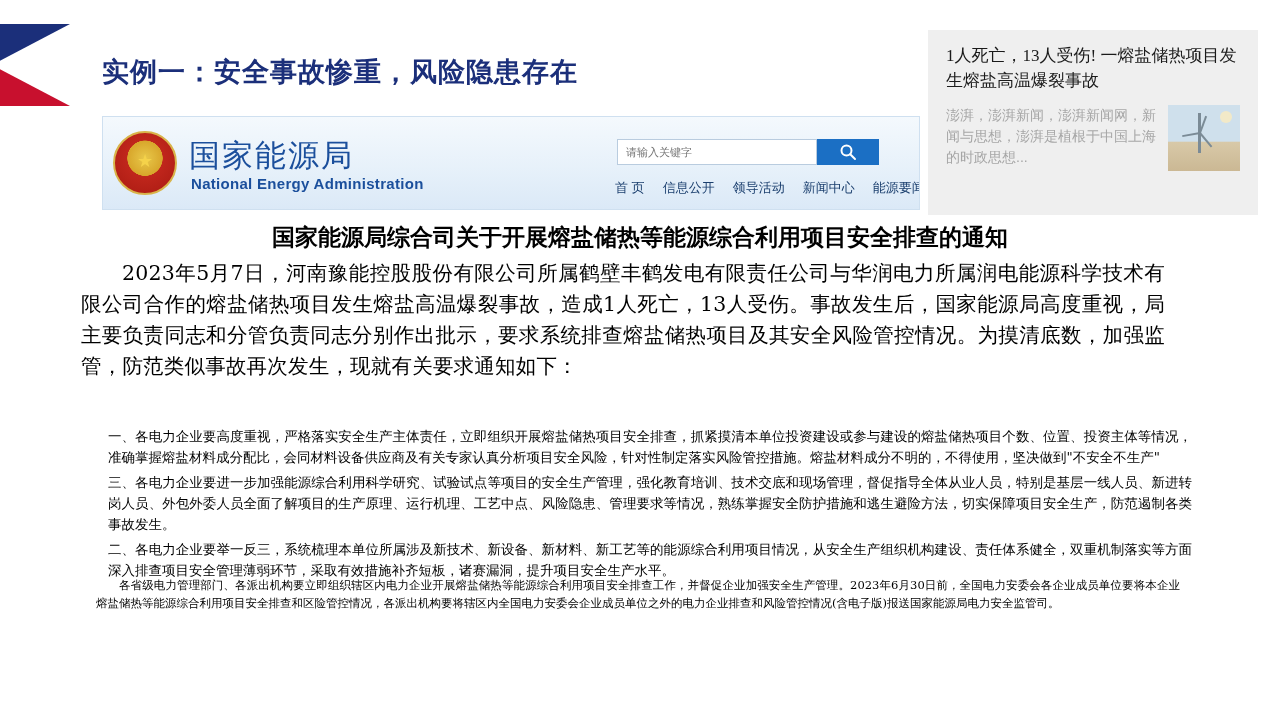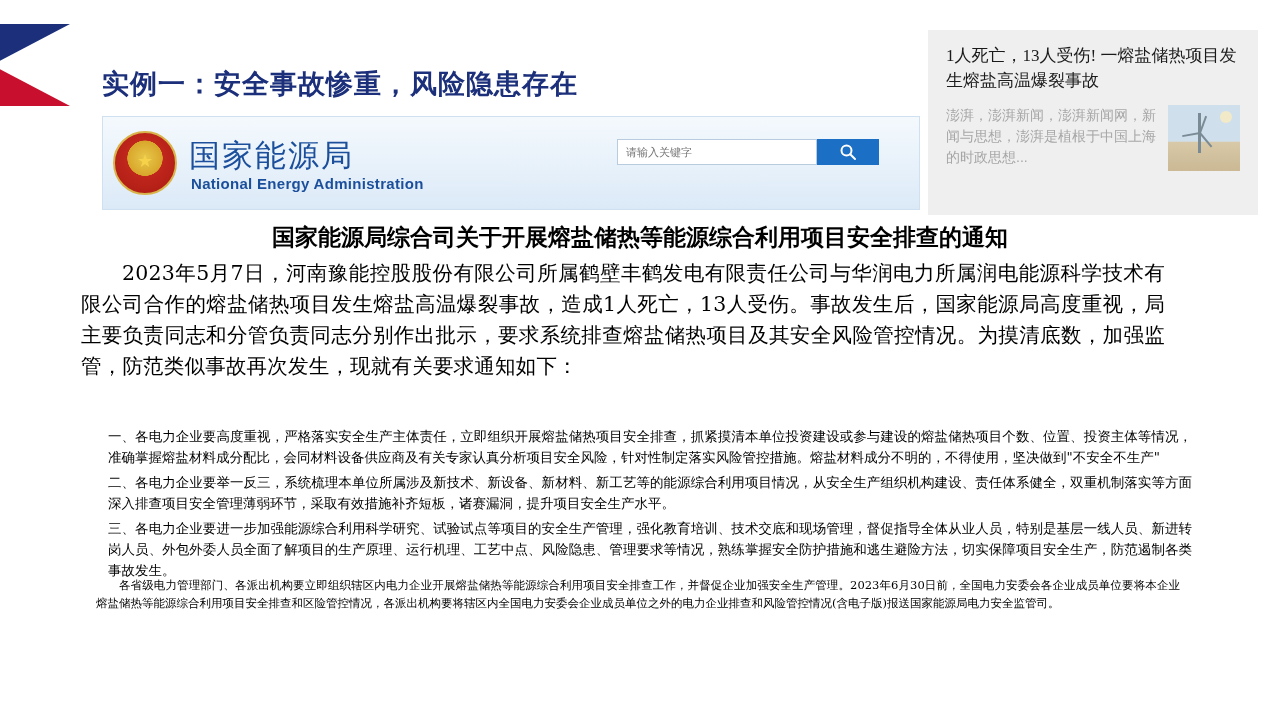--- a/index.html
+++ b/index.html
@@ -47,21 +47,20 @@
   .slide-title {
     position: absolute;
     left: 102px;
     top: 54px;
     font-size: 27px;
     font-weight: bold;
     color: #1b2f7a;
     letter-spacing: 1px;
     white-space: nowrap;
     font-family: "Liberation Sans", sans-serif;
-    margin-top: 12px;
   }
 
   
   .news-card {
     position: absolute;
     left: 928px;
     top: 30px;
     width: 330px;
     height: 185px;
     background: #efefef;
@@ -308,24 +307,32 @@
   <div class="nea-search-wrap">
     <input class="nea-search-input" type="text" placeholder="请输入关键字" style="">
     <button class="nea-search-btn">
       <svg width="18" height="18" viewBox="0 0 18 18">
         <circle cx="7.5" cy="7.5" r="5" fill="none" stroke="#ffffff" stroke-width="2"></circle>
         <line x1="11.2" y1="11.2" x2="16" y2="16" stroke="#ffffff" stroke-width="2" stroke-linecap="round"></line>
       </svg>
     </button>
   </div>
 
+  <div class="nea-nav">
+    <span>首 页</span>
+    <span>信息公开</span>
+    <span>领导活动</span>
+    <span>新闻中心</span>
+    <span>能源要闻</span>
+
+  </div>
 </div>
 
 <div class="doc-title">国家能源局综合司关于开展熔盐储热等能源综合利用项目安全排查的通知</div>
 <div class="doc-lead">2023年5月7日，河南豫能控股股份有限公司所属鹤壁丰鹤发电有限责任公司与华润电力所属润电能源科学技术有限公司合作的熔盐储热项目发生熔盐高温爆裂事故，造成1人死亡，13人受伤。事故发生后，国家能源局高度重视，局主要负责同志和分管负责同志分别作出批示，要求系统排查熔盐储热项目及其安全风险管控情况。为摸清底数，加强监管，防范类似事故再次发生，现就有关要求通知如下：</div>
 
 <div class="doc-items">
   <div class="doc-item">一、各电力企业要高度重视，严格落实安全生产主体责任，立即组织开展熔盐储热项目安全排查，抓紧摸清本单位投资建设或参与建设的熔盐储热项目个数、位置、投资主体等情况，准确掌握熔盐材料成分配比，会同材料设备供应商及有关专家认真分析项目安全风险，针对性制定落实风险管控措施。熔盐材料成分不明的，不得使用，坚决做到"不安全不生产"</div>
+  <div class="doc-item">三、各电力企业要进一步加强能源综合利用科学研究、试验试点等项目的安全生产管理，强化教育培训、技术交底和现场管理，督促指导全体从业人员，特别是基层一线人员、新进转岗人员、外包外委人员全面了解项目的生产原理、运行机理、工艺中点、风险隐患、管理要求等情况，熟练掌握安全防护措施和逃生避险方法，切实保障项目安全生产，防范遏制各类事故发生。</div>
   <div class="doc-item">二、各电力企业要举一反三，系统梳理本单位所属涉及新技术、新设备、新材料、新工艺等的能源综合利用项目情况，从安全生产组织机构建设、责任体系健全，双重机制落实等方面深入排查项目安全管理薄弱环节，采取有效措施补齐短板，诸赛漏洞，提升项目安全生产水平。</div>
-  <div class="doc-item">三、各电力企业要进一步加强能源综合利用科学研究、试验试点等项目的安全生产管理，强化教育培训、技术交底和现场管理，督促指导全体从业人员，特别是基层一线人员、新进转岗人员、外包外委人员全面了解项目的生产原理、运行机理、工艺中点、风险隐患、管理要求等情况，熟练掌握安全防护措施和逃生避险方法，切实保障项目安全生产，防范遏制各类事故发生。</div>
 </div>
 
 <div class="doc-tail">各省级电力管理部门、各派出机构要立即组织辖区内电力企业开展熔盐储热等能源综合利用项目安全排查工作，并督促企业加强安全生产管理。2023年6月30日前，全国电力安委会各企业成员单位要将本企业熔盐储热等能源综合利用项目安全排查和区险管控情况，各派出机构要将辖区内全国电力安委会企业成员单位之外的电力企业排查和风险管控情况(含电子版)报送国家能源局电力安全监管司。</div>
 
 </body></html>

